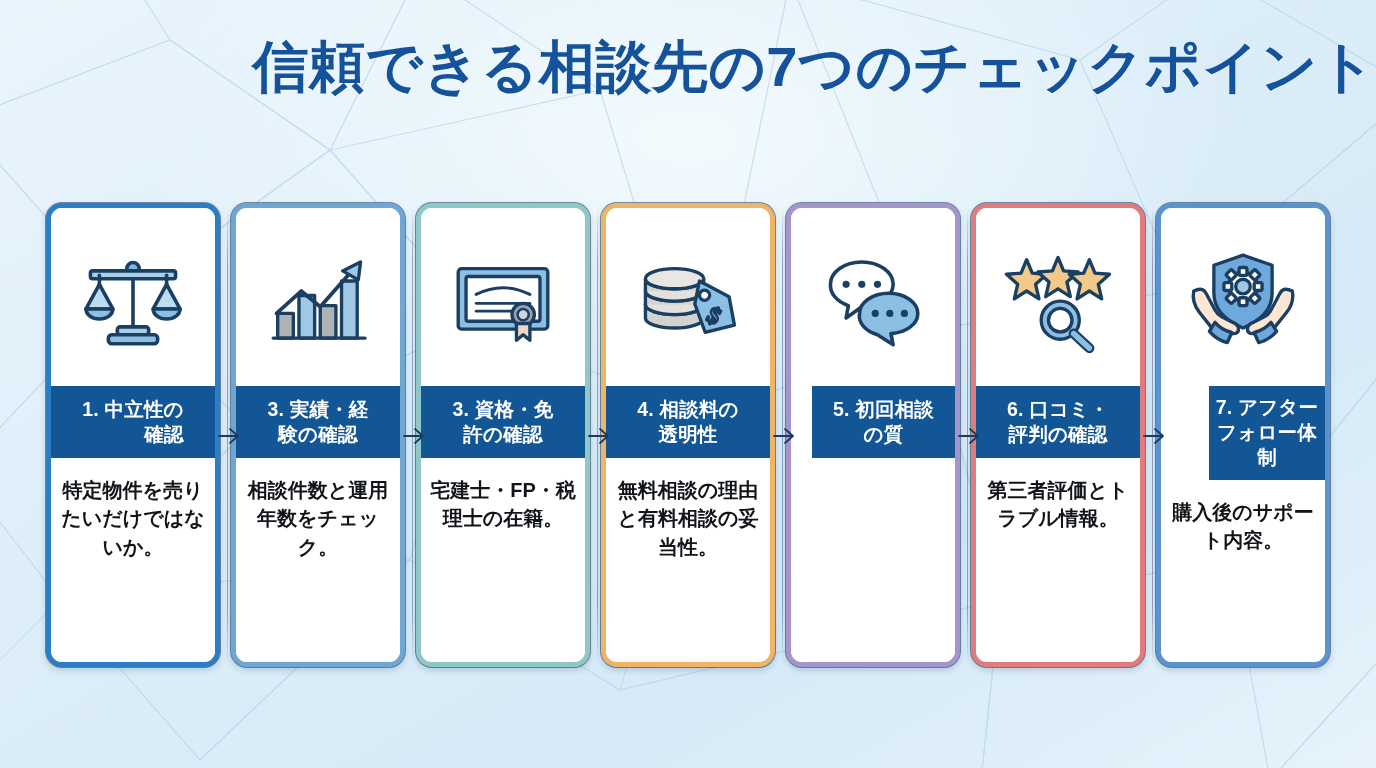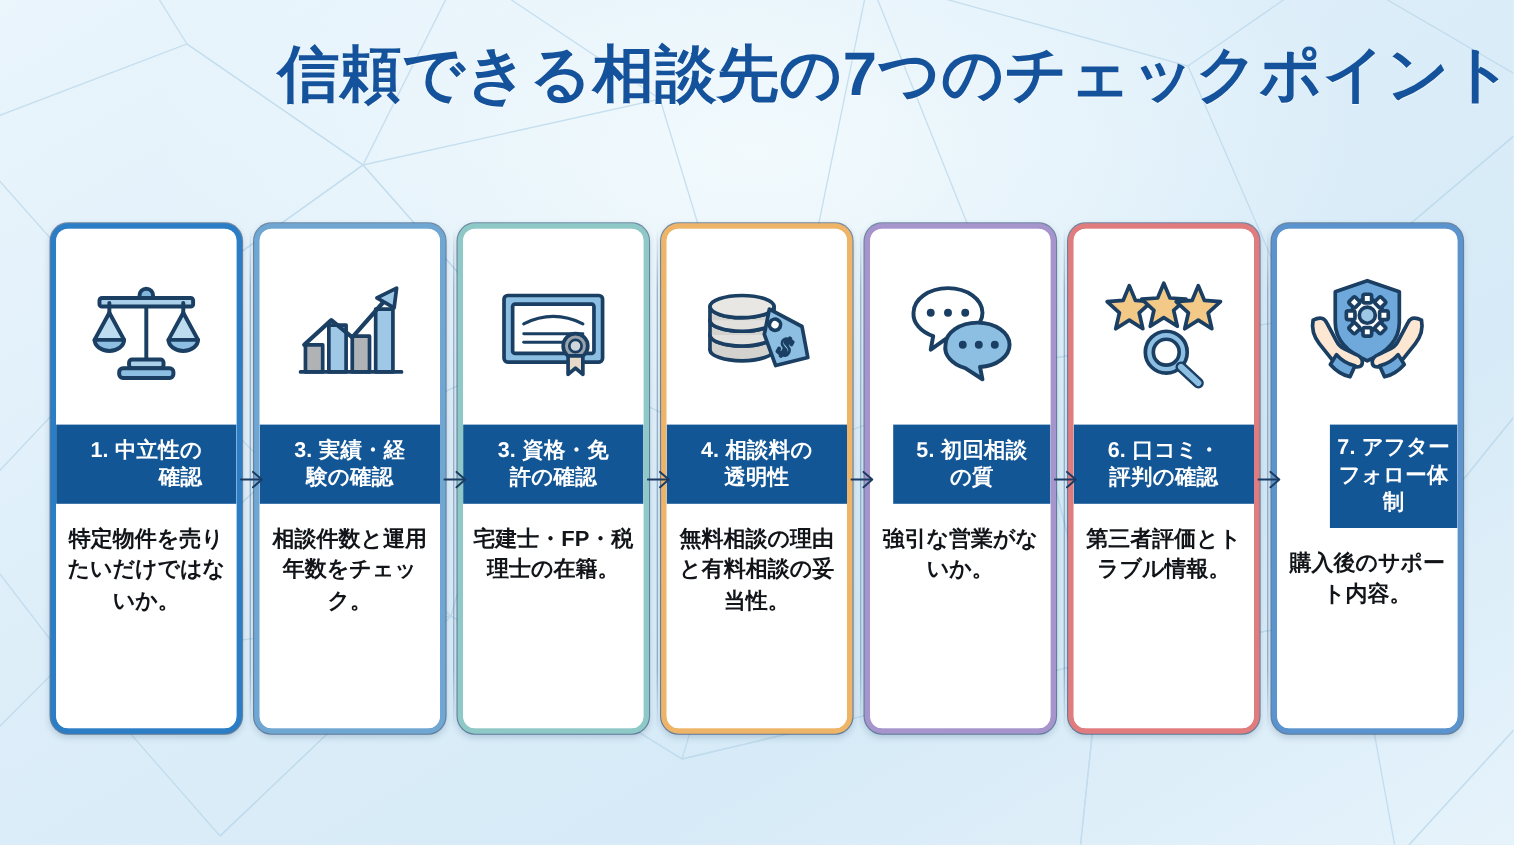--- a/index.html
+++ b/index.html
@@ -348,21 +348,20 @@
                 <circle cx="54" cy="36" r="3.2" fill="#1a3f63" stroke="none"></circle>
                 <path d="M38 62 a26 18 0 0 1 52 0 a26 18 0 0 1 -24 18 l2 10 l-14 -9 a26 18 0 0 1 -16 -19 Z" fill="#8dbfe3"></path>
                 <circle cx="52" cy="62" r="3.2" fill="#1a3f63" stroke="none"></circle>
                 <circle cx="65" cy="62" r="3.2" fill="#1a3f63" stroke="none"></circle>
                 <circle cx="78" cy="62" r="3.2" fill="#1a3f63" stroke="none"></circle>
               </g>
             </svg>
           </div>
           <div class="band" style="white-space:pre-line;margin-left:21px;">5. 初回相談
 の質</div>
-          <div class="body-txt">強引な営業がないか。</div>
         </div>
       </div>
       <div class="sep"></div>
       <div class="arrow">
         <svg width="22" height="22" viewBox="0 0 22 22">
           <g fill="none" stroke="#1b3b63" stroke-width="1.8" stroke-linecap="round" stroke-linejoin="round">
             <line x1="1" y1="11" x2="19" y2="11"></line>
             <polyline points="12,4 20,11 12,18"></polyline>
           </g>
         </svg>

